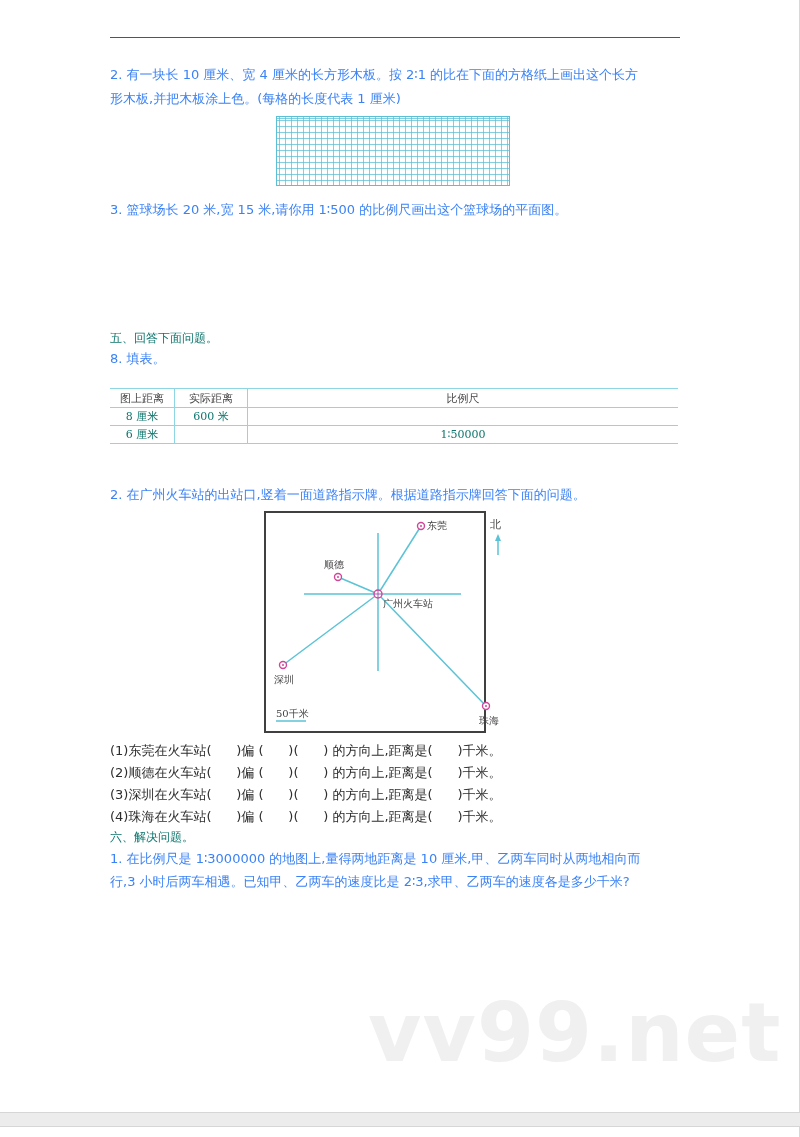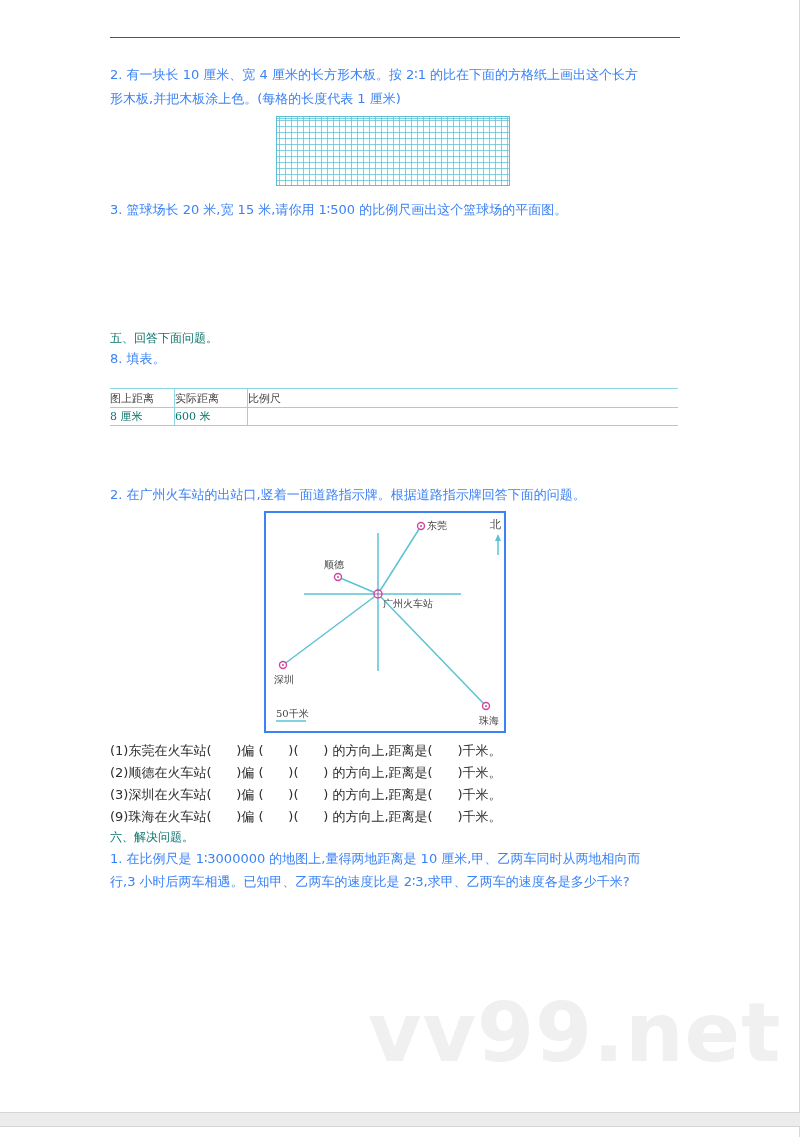--- a/index.html
+++ b/index.html
@@ -10,24 +10,24 @@
   .txt { position:absolute; font-size:13px; line-height:22px; color:#3b82f6; white-space:nowrap; }
   .serif { font-family:"DejaVu Serif", "Liberation Serif", serif; color:#0f766e; }
   .grid-box { position:absolute; left:276px; top:116px; width:234px; height:70px;
               border:1.5px solid #5bbfd6; box-sizing:border-box;
               background-color:#fff;
               background-image:
                 repeating-linear-gradient(90deg, rgba(91,191,214,0.75) 0 1px, transparent 1px 6px),
                 repeating-linear-gradient(0deg, rgba(91,191,214,0.75) 0 1px, transparent 1px 6px);
               background-position:2px 2px; }
   table.scale { position:absolute; left:110px; top:388px; width:568px; border-collapse:collapse; font-size:11px; color:#444; }
-  table.scale td { height:17px; padding:0; text-align:left; border-top:1px solid #8fd6e4; border-bottom:1px solid #8fd6e4; }
+  table.scale td { height:17px; padding:0; text-align:center; border-top:1px solid #8fd6e4; border-bottom:1px solid #8fd6e4; }
   table.scale td + td { border-left:1px solid #8fd6e4; }
   table.scale tr.hdr td { height:18px; font-size:11px; }
-  .map { position:absolute; left:264px; top:511px; width:242px; height:222px; border:2px solid #3b82f6; box-sizing:border-box; }
+  .map { position:absolute; left:264px; top:511px; width:222px; height:222px; border:2px solid #404040; box-sizing:border-box; }
   .map svg { position:absolute; left:0; top:0; }
   .lbl { position:absolute; font-family:"DejaVu Serif","Liberation Serif",serif; font-size:10px; color:#444; white-space:nowrap; }
   .watermark { position:absolute; left:368px; top:992px; font-family:"DejaVu Sans","Liberation Sans",sans-serif;
                font-weight:bold; font-size:82px; letter-spacing:1px; color:#f0f0f0; line-height:1; }
   .bottom-bar { position:absolute; left:0; top:1112px; width:800px; height:13px; background:#ececec;
                 border-top:1px solid #d6d6d6; border-bottom:1px solid #d6d6d6; }
   .q-row { position:absolute; left:110px; font-size:13px; line-height:20px; color:#2d2d2d; white-space:pre; }
 </style>
 </head>
 <body>
@@ -49,20 +49,25 @@
   <tbody>
       <tr class="hdr">
     <td style="width:64px">图上距离</td>
     <td style="width:72px">实际距离</td>
     <td>比例尺</td>
   </tr>
   <tr>
     <td class="serif">8 厘米</td>
     <td class="serif">600 米</td>
     <td class="serif"></td>
+  </tr>
+  <tr>
+    <td class="serif">6 厘米</td>
+    <td class="serif"></td>
+    <td class="serif">1∶50000</td>
   </tr>
 </tbody>
   </table>
 
 <div class="txt" style="left:110px;top:484px;">2. 在广州火车站的出站口,竖着一面道路指示牌。根据道路指示牌回答下面的问题。</div>
 
 <div class="map">
   <svg width="250" height="222" viewBox="0 0 250 222">
     <g stroke="#5bc3d6" stroke-width="1.5" fill="none">
       <line x1="112" y1="20" x2="112" y2="158"></line>
@@ -96,21 +101,21 @@
   <span class="lbl" style="left:8px;top:160px;">深圳</span>
   <span class="lbl" style="left:213px;top:201px;">珠海</span>
   <span class="lbl" style="left:117px;top:84px;">广州火车站</span>
   <span class="lbl" style="left:224px;top:4px;font-size:11px;">北</span>
   <span class="lbl" style="left:10px;top:194px;">50千米</span>
 </div>
 
 <div class="q-row" style="top:741px;">(1)东莞在火车站(      )偏 (      )(      ) 的方向上,距离是(      )千米。</div>
 <div class="q-row" style="top:763px;">(2)顺德在火车站(      )偏 (      )(      ) 的方向上,距离是(      )千米。</div>
 <div class="q-row" style="top:785px;">(3)深圳在火车站(      )偏 (      )(      ) 的方向上,距离是(      )千米。</div>
-<div class="q-row" style="top:807px;">(9)珠海在火车站(      )偏 (      )(      ) 的方向上,距离是(      )千米。</div>
+<div class="q-row" style="top:807px;">(4)珠海在火车站(      )偏 (      )(      ) 的方向上,距离是(      )千米。</div>
 
 <div class="txt serif" style="left:110px;top:826px;font-size:12px;">六、解决问题。</div>
 <div class="txt" style="left:110px;top:848px;">1. 在比例尺是 1∶3000000 的地图上,量得两地距离是 10 厘米,甲、乙两车同时从两地相向而</div>
 <div class="txt" style="left:110px;top:871px;">行,3 小时后两车相遇。已知甲、乙两车的速度比是 2∶3,求甲、乙两车的速度各是多少千米?</div>
 
 <div class="watermark">vv99.net</div>
 
 <div class="bottom-bar"></div>
 
 </body></html>

